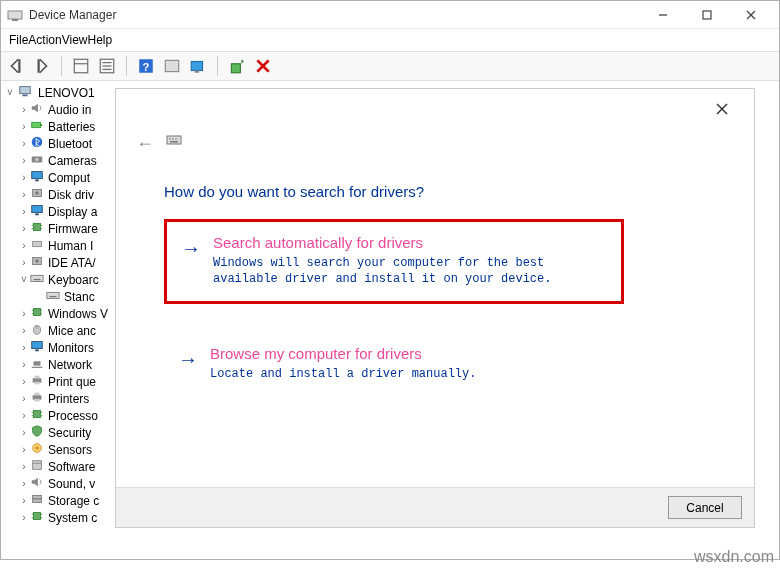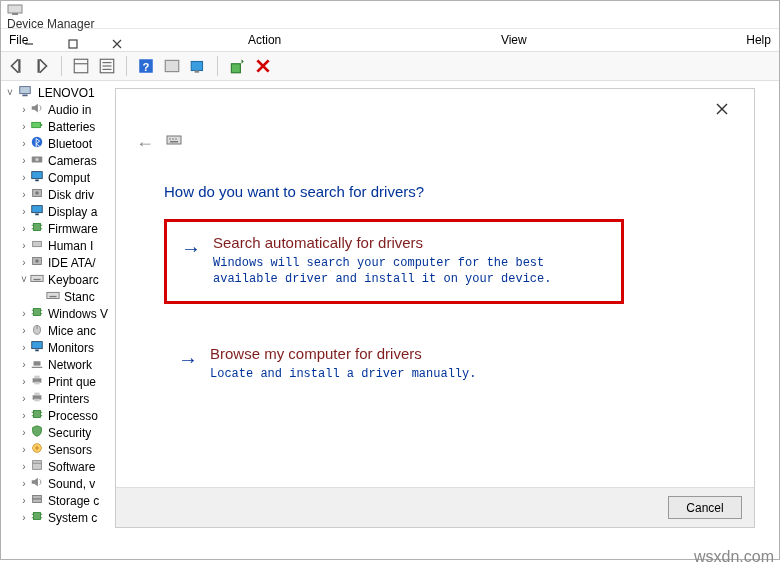--- a/index.html
+++ b/index.html
@@ -15,37 +15,36 @@
 }
 .parent-window {
   width: 780px;
   height: 560px;
   border: 1px solid #b0b0b0;
   background: #fff;
 }
 .titlebar {
   height: 28px;
   display: flex;
+  align-items: center;
   padding: 0 6px;
   background: #fff;
   border-bottom: 1px solid #e8e8e8;
-  flex-direction: column;
 }
 .titlebar .app-icon { width:16px; height:16px; margin-right:6px; }
 .titlebar .title { flex: 1; color:#333; }
 .win-controls { display:flex; gap:0; }
 .win-btn { width:44px; height:26px; display:flex; align-items:center; justify-content:center; color:#555; }
 .menubar {
   height: 22px;
   display:flex;
   align-items:center;
-  gap:14px;
+  gap:0;
   padding: 0 8px;
   color:#000;
-  justify-content:space-between;
 }
 .toolbar {
   height: 30px;
   border-top:1px solid #e0e0e0;
   border-bottom:1px solid #e0e0e0;
   display:flex;
   align-items:center;
   padding:0 6px;
   gap:8px;
   background:#f8f8f8;
@@ -109,21 +108,21 @@
   padding:12px 14px 14px 14px;
   display:flex;
   gap:12px;
 }
 .option.highlight {
   top:130px;
   border:3px solid #d40000;
 }
 .option.second { top:244px; }
 .opt-arrow { color:#003399; font-size:20px; line-height:1; padding-top:2px;}
-.opt-title { color:#7f1d1d; font-size:15px; margin-bottom:4px;}
+.opt-title { color:#ec4899; font-size:15px; margin-bottom:4px;}
 .opt-desc { color:#003399; font-size:12px; line-height:1.35; max-width:390px;font-family:Liberation Mono, monospace;}
 .dlg-footer {
   position:absolute;
   left:0; right:0; bottom:0;
   height:40px;
   border-top:1px solid #ddd;
   background:#f0f0f0;
   display:flex; align-items:center; justify-content:flex-end;
   padding-right:12px;
 }

